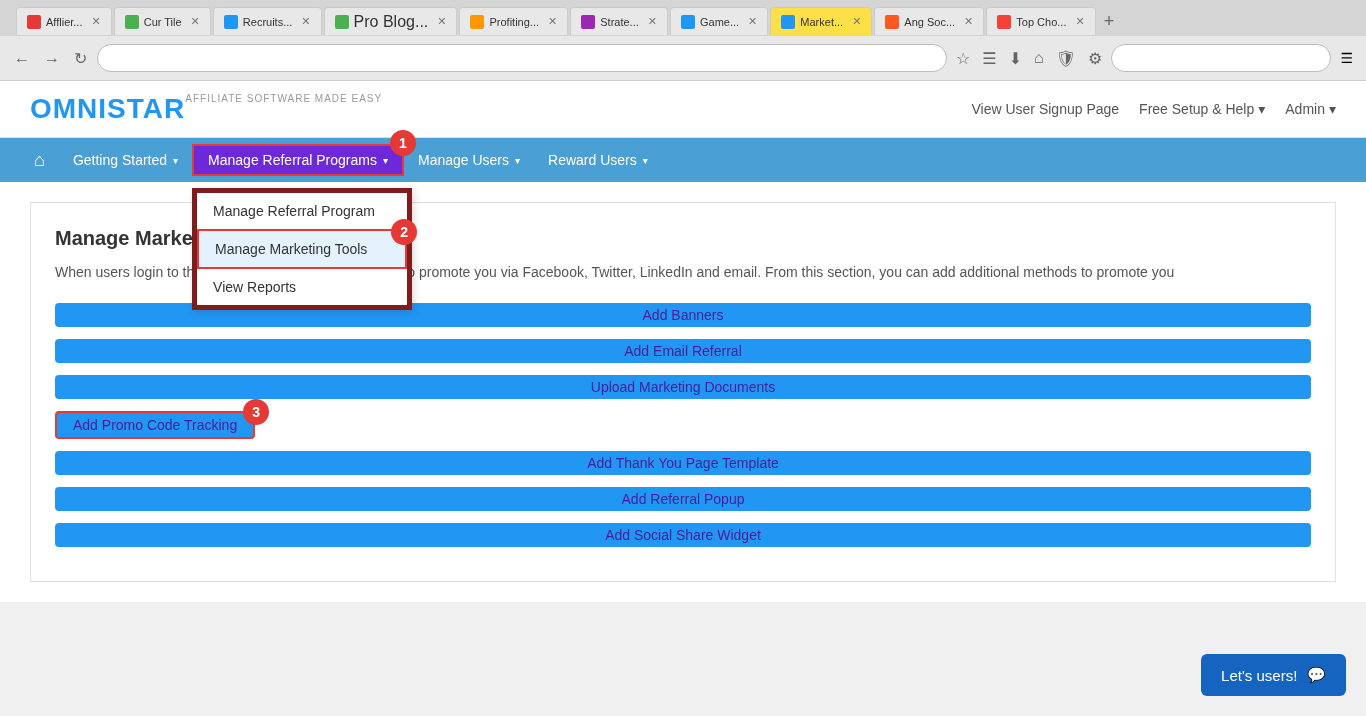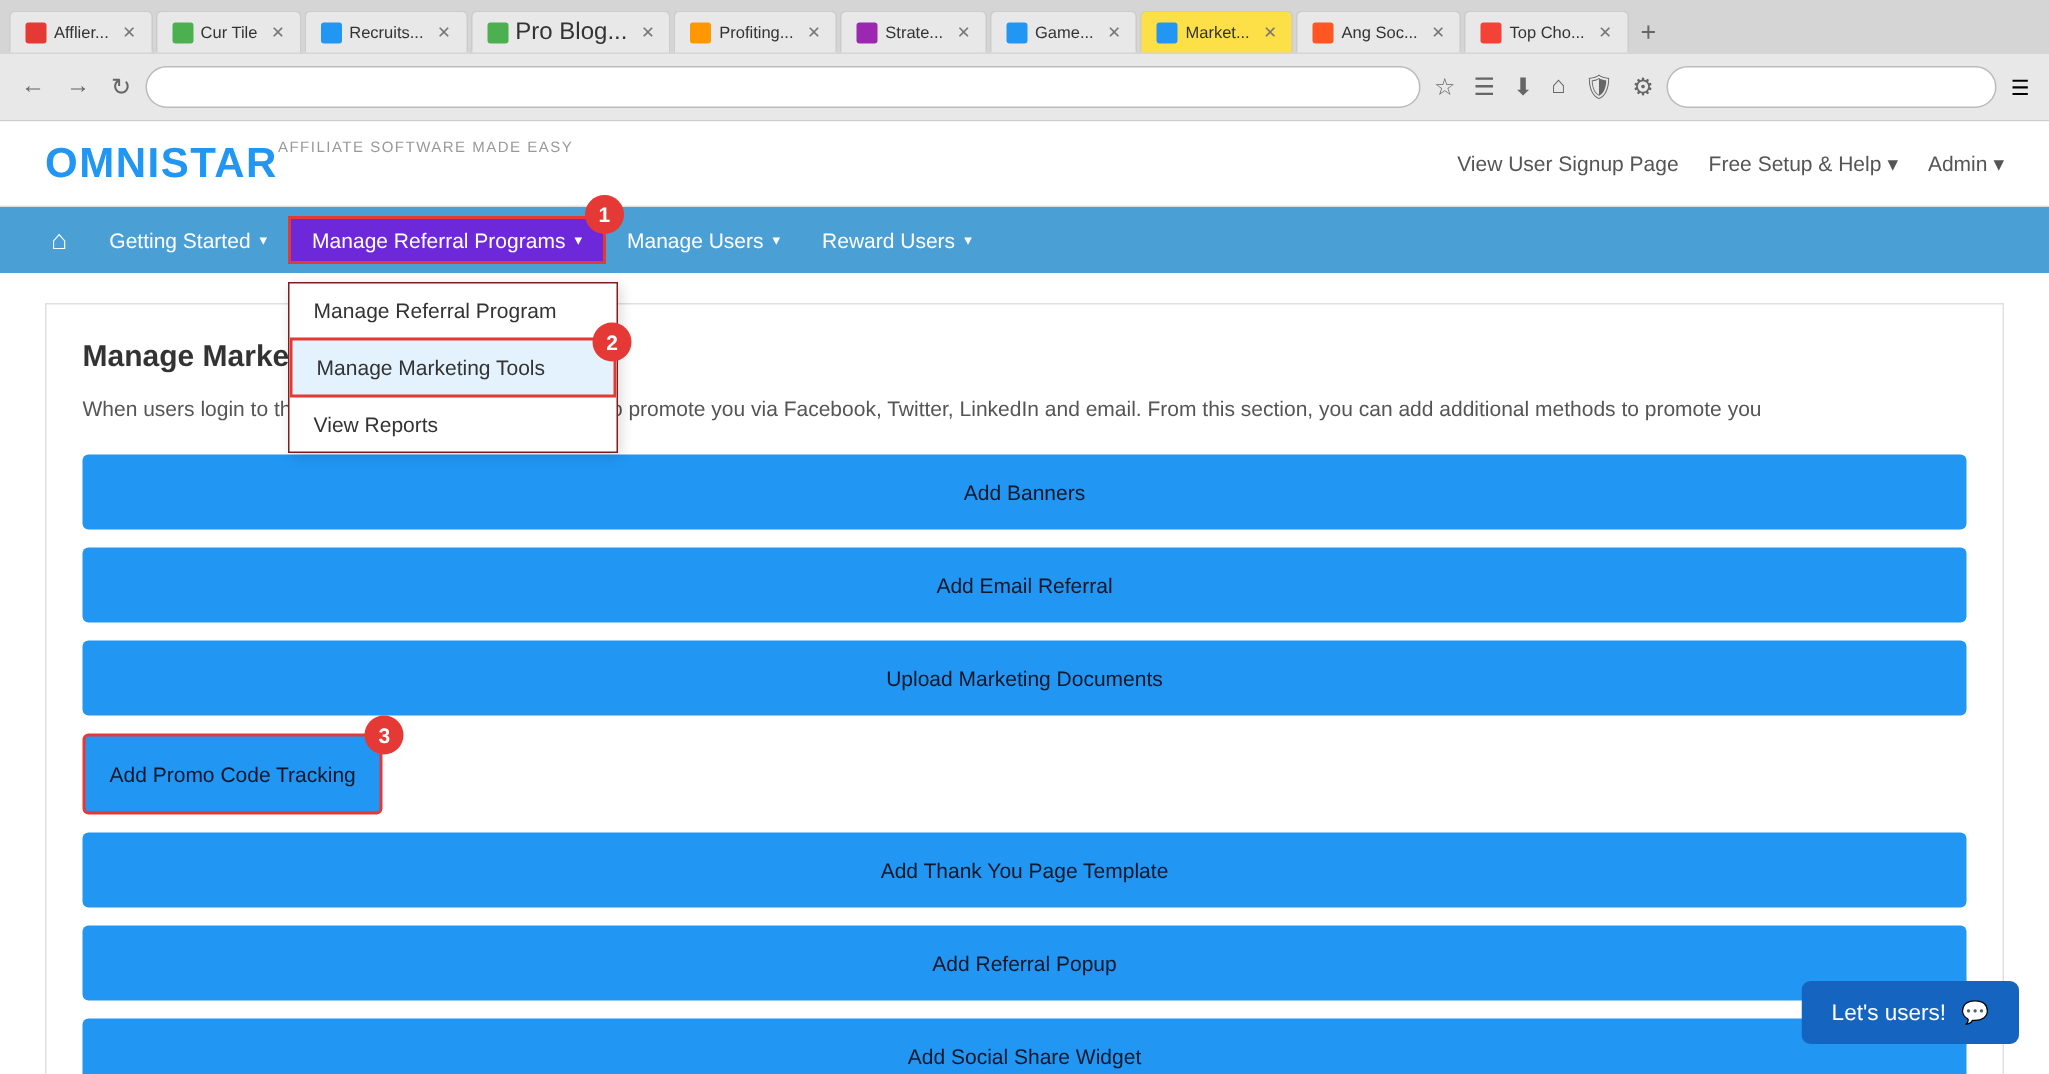--- a/index.html
+++ b/index.html
@@ -1,20 +1,20 @@
 <!DOCTYPE html>
 <html><head>
   <meta charset="utf-8">
   <style>
     * { margin: 0; padding: 0; box-sizing: border-box; }
     body { font-family: Arial, sans-serif; font-size: 14px; background: #f0f0f0; width: 1366px; height: 716px; overflow: hidden; }
 
     
     .browser-chrome { background: #e8e8e8; border-bottom: 1px solid #ccc; }
-    .tab-bar { display: flex; align-items: center; padding: 6px 6px 0; background: #d5d5d5; height: 36px; gap: 2px; }
+    .tab-bar { display: flex; align-items: center; padding: 6px 16px 0; background: #d5d5d5; height: 36px; gap: 2px; }
     .tab { display: flex; align-items: center; background: #e8e8e8; border: 1px solid #ccc; border-bottom: none; border-radius: 4px 4px 0 0; padding: 4px 10px; font-size: 12px; color: #333; height: 28px; gap: 5px; cursor: pointer; max-width: 160px; white-space: nowrap; overflow: hidden; }
     .tab.active { background: #fde047; z-index: 2; }
     .tab-favicon { width: 14px; height: 14px; border-radius: 2px; display: inline-block; flex-shrink: 0; }
     .tab-close { font-size: 11px; color: #777; margin-left: 4px; cursor: pointer; flex-shrink: 0; }
     .tab-new { background: none; border: none; font-size: 18px; color: #666; cursor: pointer; padding: 0 6px; }
 
     .address-bar { display: flex; align-items: center; padding: 6px 10px; background: #e8e8e8; gap: 6px; height: 44px; }
     .nav-btn { background: none; border: none; cursor: pointer; color: #666; font-size: 16px; padding: 4px; border-radius: 3px; }
     .address-input { flex: 1; height: 28px; border: 1px solid #bbb; border-radius: 14px; padding: 0 12px; font-size: 13px; background: #fff; color: #333; outline: none; }
     .search-input { width: 220px; height: 28px; border: 1px solid #bbb; border-radius: 14px; padding: 0 12px; font-size: 13px; background: #fff; color: #333; outline: none; }
@@ -35,35 +35,35 @@
     .top-nav-dropdown { display: flex; align-items: center; gap: 4px; cursor: pointer; color: #555; }
 
     
     .main-nav { background: #4a9fd4; display: flex; align-items: center; padding: 0 20px; position: relative; height: 44px; }
     .nav-home { color: #fff; font-size: 18px; padding: 0 14px; cursor: pointer; }
     .nav-item { color: #fff; padding: 0 14px; height: 32px; display: flex; align-items: center; gap: 6px; cursor: pointer; font-size: 14px; white-space: nowrap; }
     .nav-item.active { background: #6d28d9; border: 2px solid #e53935; }
     .nav-caret { font-size: 10px; }
 
     
-    .dropdown-overlay { position: absolute; top: 44px; left: 140px; background: #fff; border: 1px solid #7f1d1d; box-shadow: 2px 2px 8px rgba(0,0,0,0.15); z-index: 100; min-width: 220px; }
+    .dropdown-overlay { position: absolute; top: 44px; left: 140px; background: #fff; border: 5px solid #7f1d1d; box-shadow: 2px 2px 8px rgba(0,0,0,0.15); z-index: 100; min-width: 220px; }
     .dropdown-item { padding: 10px 16px; color: #333; cursor: pointer; font-size: 14px; display: flex; align-items: center; }
     .dropdown-item.highlighted { background: #e3f2fd; border: 2px solid #e53935; font-weight: 500; }
 
     
     .step-badge { width: 26px; height: 26px; border-radius: 50%; background: #e53935; color: #fff; font-size: 14px; font-weight: bold; display: flex; align-items: center; justify-content: center; position: absolute; }
 
     
     .content { padding: 20px 30px; }
     .content-box { border: 1px solid #e0e0e0; padding: 24px; background: #fff; }
     .content-title { font-size: 20px; font-weight: bold; color: #333; margin-bottom: 12px; }
     .content-desc { color: #555; font-size: 14px; line-height: 1.5; margin-bottom: 20px; }
 
     
-    .btn { display: inline-block; padding: 17px 16px; border-radius: 4px; border: none; cursor: pointer; font-size: 14px; color: #0f172a; margin-bottom: 10px; }
+    .btn { display: inline-block; padding: 4px 16px; border-radius: 4px; border: none; cursor: pointer; font-size: 14px; color: #4c1d95; margin-bottom: 10px; }
     .btn-blue { background: #2196F3; }
     .btn-highlighted { background: #2196F3; border: 2px solid #e53935; }
     .btn-group { display: flex; flex-direction: column; gap: 2px; }
 
     
     .chat-btn { position: fixed; bottom: 20px; right: 20px; background: #1565C0; color: #fff; padding: 12px 20px; border-radius: 6px; display: flex; align-items: center; gap: 10px; cursor: pointer; font-size: 15px; font-weight: 500; }
 
     
     .nav-item-wrapper { position: relative; display: flex; align-items: center; }
   </style>

